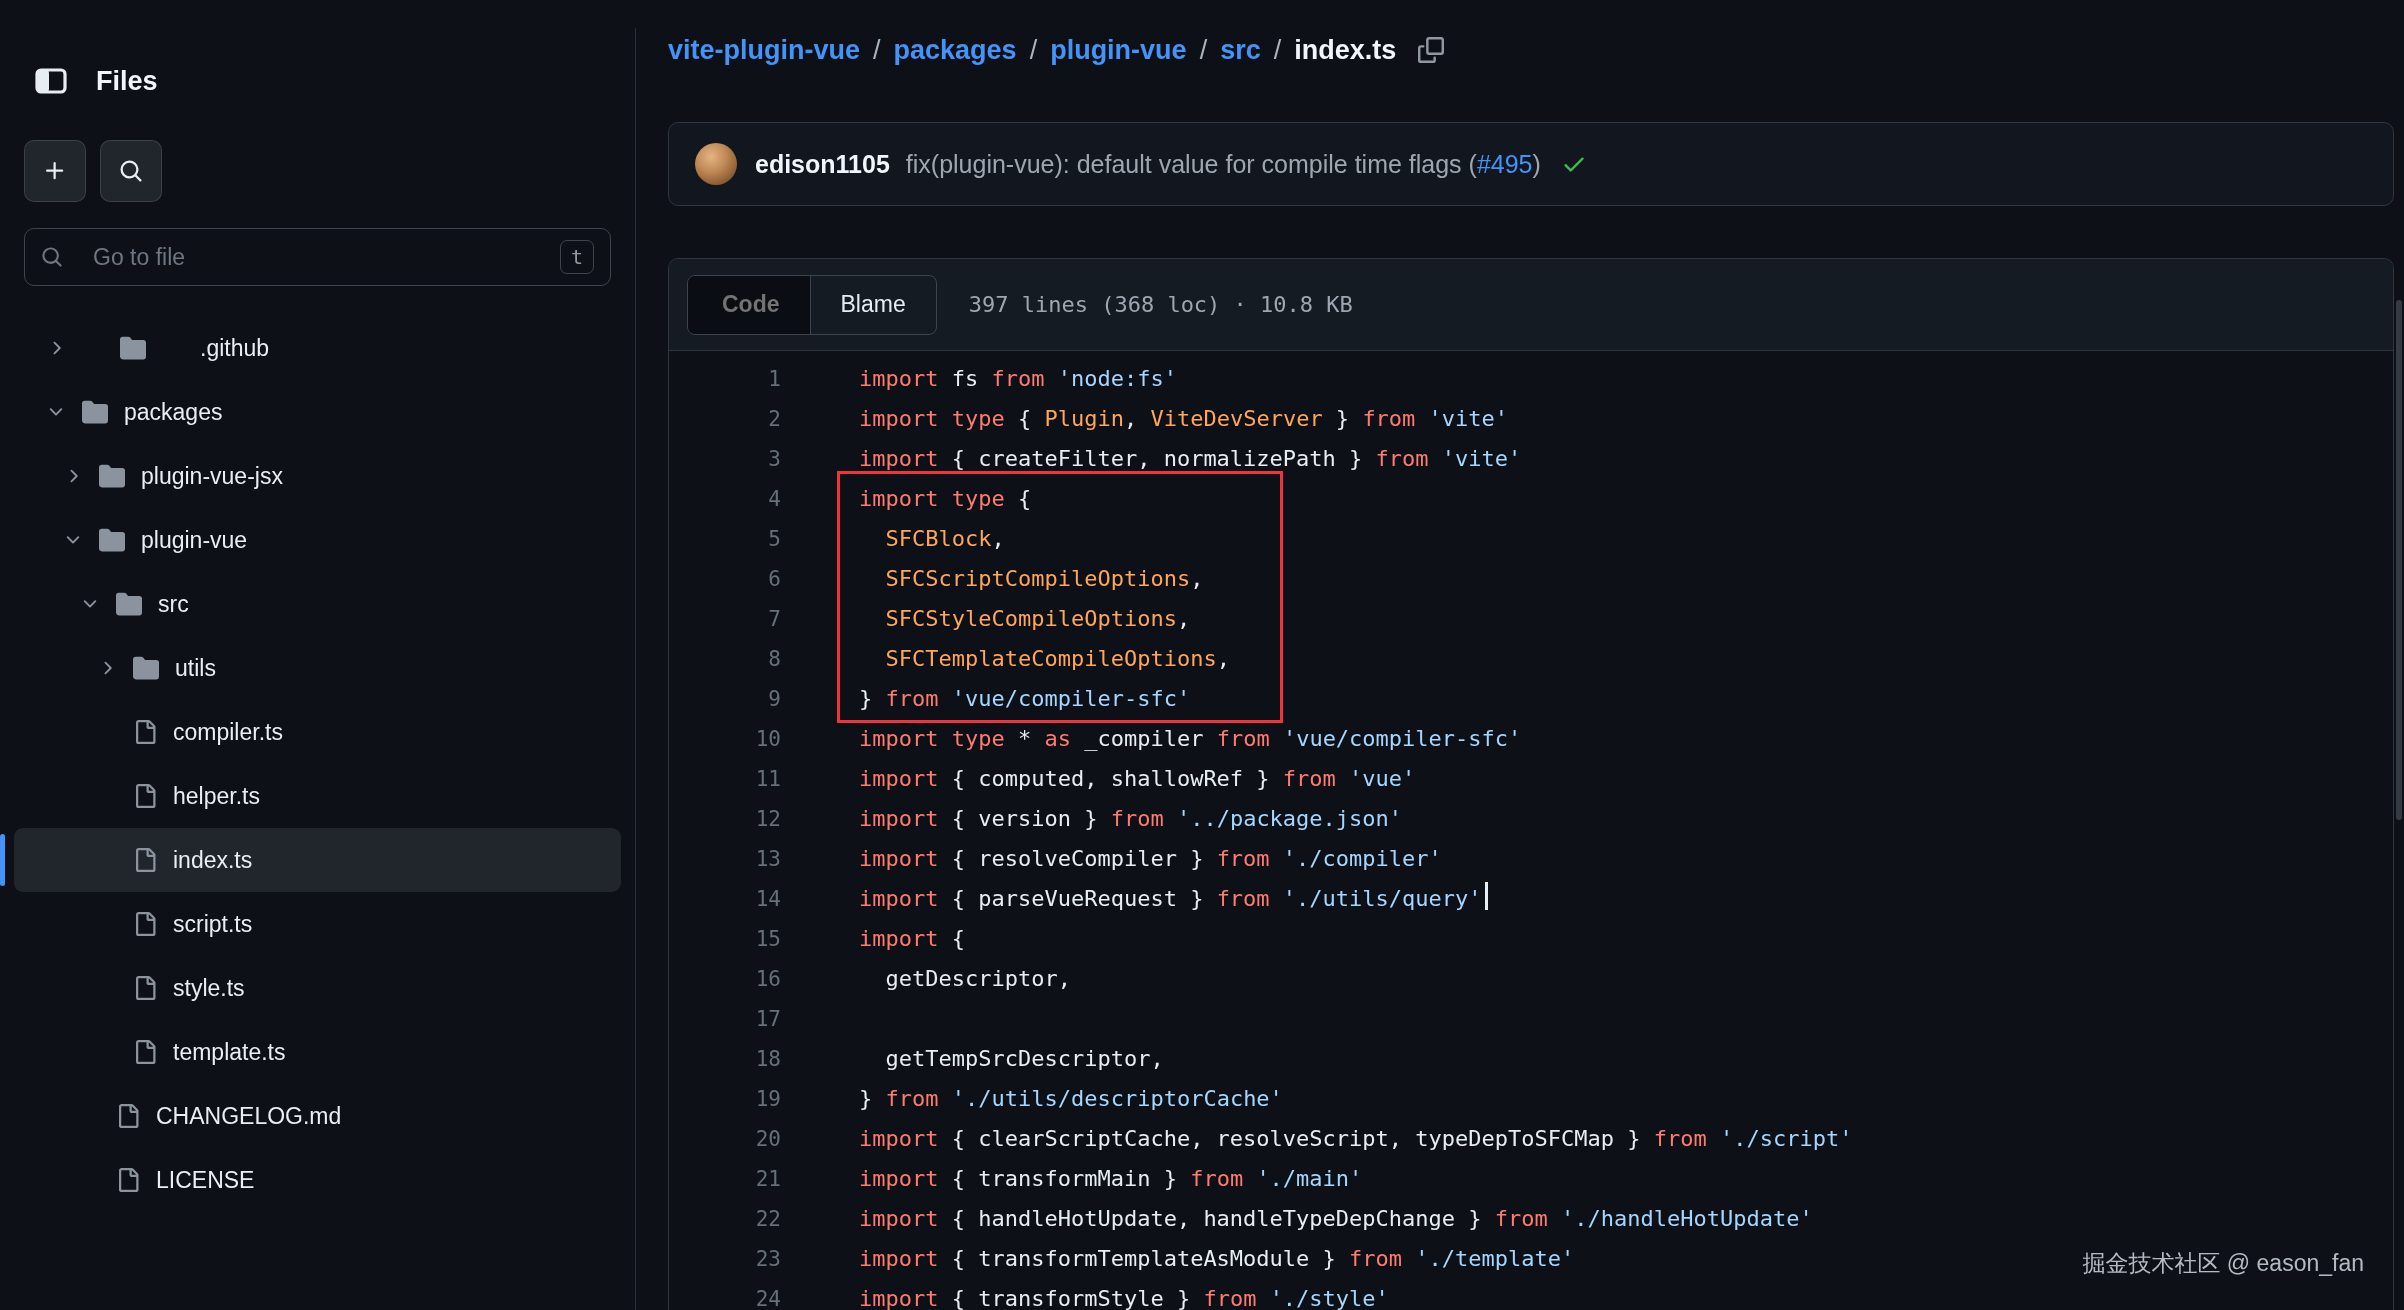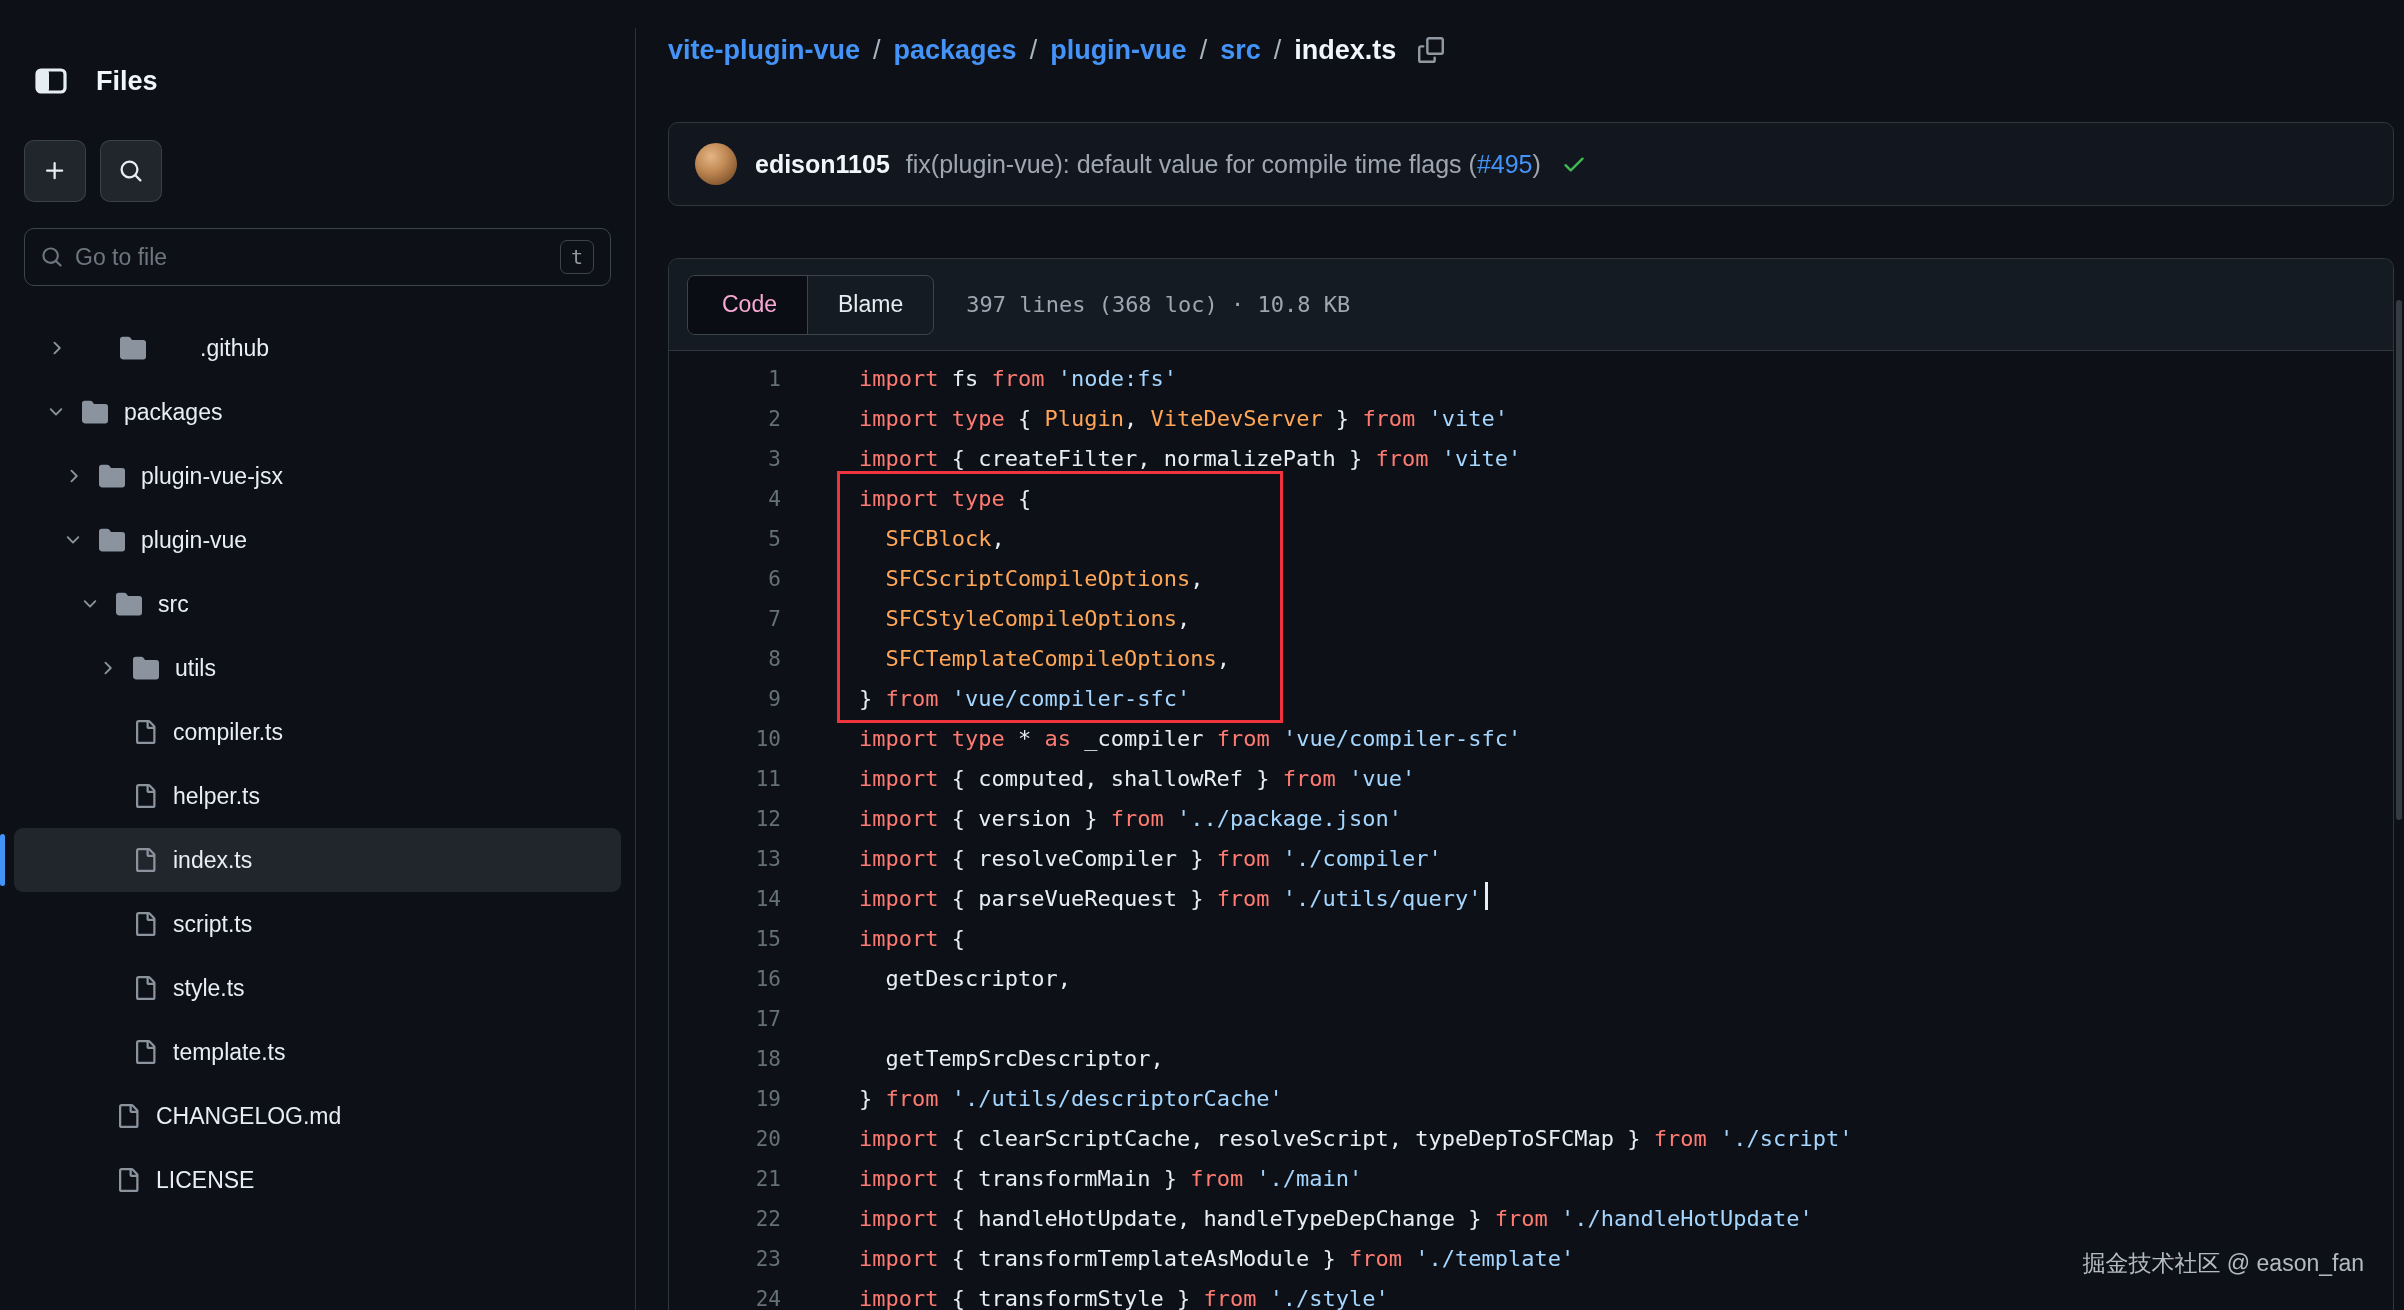--- a/index.html
+++ b/index.html
@@ -33,21 +33,21 @@
   }
   .branch-caret { margin-left:auto; color:#9198a1; display:flex; }
   .sq-btn {
     width:62px; height:62px; display:flex; align-items:center; justify-content:center;
     background:#21262d; border:1px solid rgba(240,246,252,0.13); border-radius:10px;
     color:#e6edf3; cursor:pointer;
   }
 
   .goto {
     margin:26px 24px 0; height:58px; border:1px solid #3d444d; border-radius:10px;
-    display:flex; align-items:center; padding:0 16px; gap:12px; background:#0d1117; cursor:text;
+    display:flex; align-items:center; padding:0 16px; gap:30px; background:#0d1117; cursor:text;
   }
   .goto .ph { color:#6e7681; font-size:23px; flex:1; }
   .kbd {
     min-width:34px; height:34px; padding:0 6px; border:1px solid #3d444d; border-radius:7px;
     color:#9198a1; font-size:20px; display:flex; align-items:center; justify-content:center;
     font-family:"DejaVu Sans Mono","Liberation Mono",monospace;
   }
 
   .tree { margin-top:30px; }
   .tree-row {
@@ -94,21 +94,21 @@
   .panel-header {
     height:92px; background:#151b23; border-bottom:1px solid #2f363e;
     display:flex; align-items:center; padding:0 18px; gap:32px;
   }
   .segmented { display:flex; border:1px solid #3d444d; border-radius:8px; overflow:hidden; height:60px; }
   .seg {
     display:flex; align-items:center; padding:0 30px; font-size:23px; color:#e6edf3;
     background:transparent; cursor:pointer; border:none;
   }
   .seg + .seg { border-left:1px solid #3d444d; }
-  .seg.active { background:#0a0e14; color:#f9a8d4; font-weight:400;padding-left:34px; }
+  .seg.active { background:#0a0e14; color:#737373; font-weight:700;padding-left:34px; }
   .meta { font-family:"DejaVu Sans Mono","Liberation Mono",monospace; font-size:22px; color:#9ea7b1; }
 
   .code-body {
     position:relative; padding-top:8px;
     font-family:"DejaVu Sans Mono","Liberation Mono",monospace;
     font-size:22px; line-height:40px;
   }
   .code-line { display:flex; height:40px; }
   .ln { width:112px; text-align:right; color:#657079; font-size:21px; flex-shrink:0; cursor:pointer; user-select:none; }
   .lc { padding-left:78px; white-space:pre; color:#e6edf3; }

